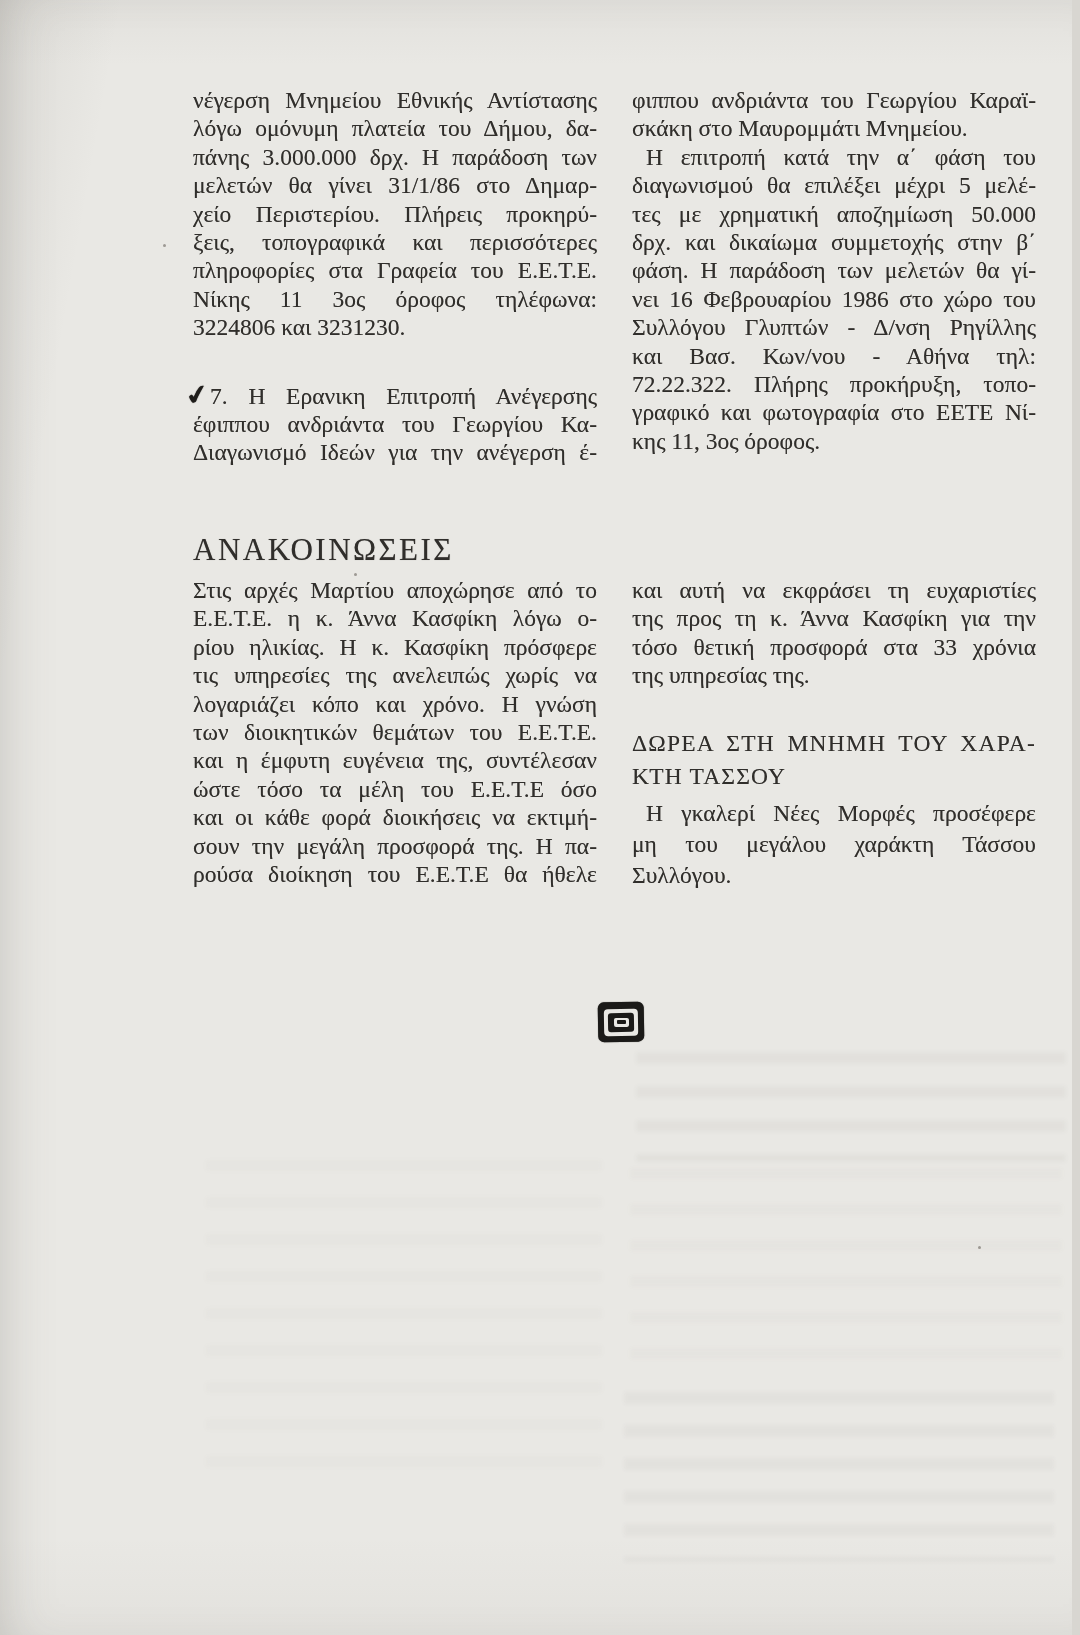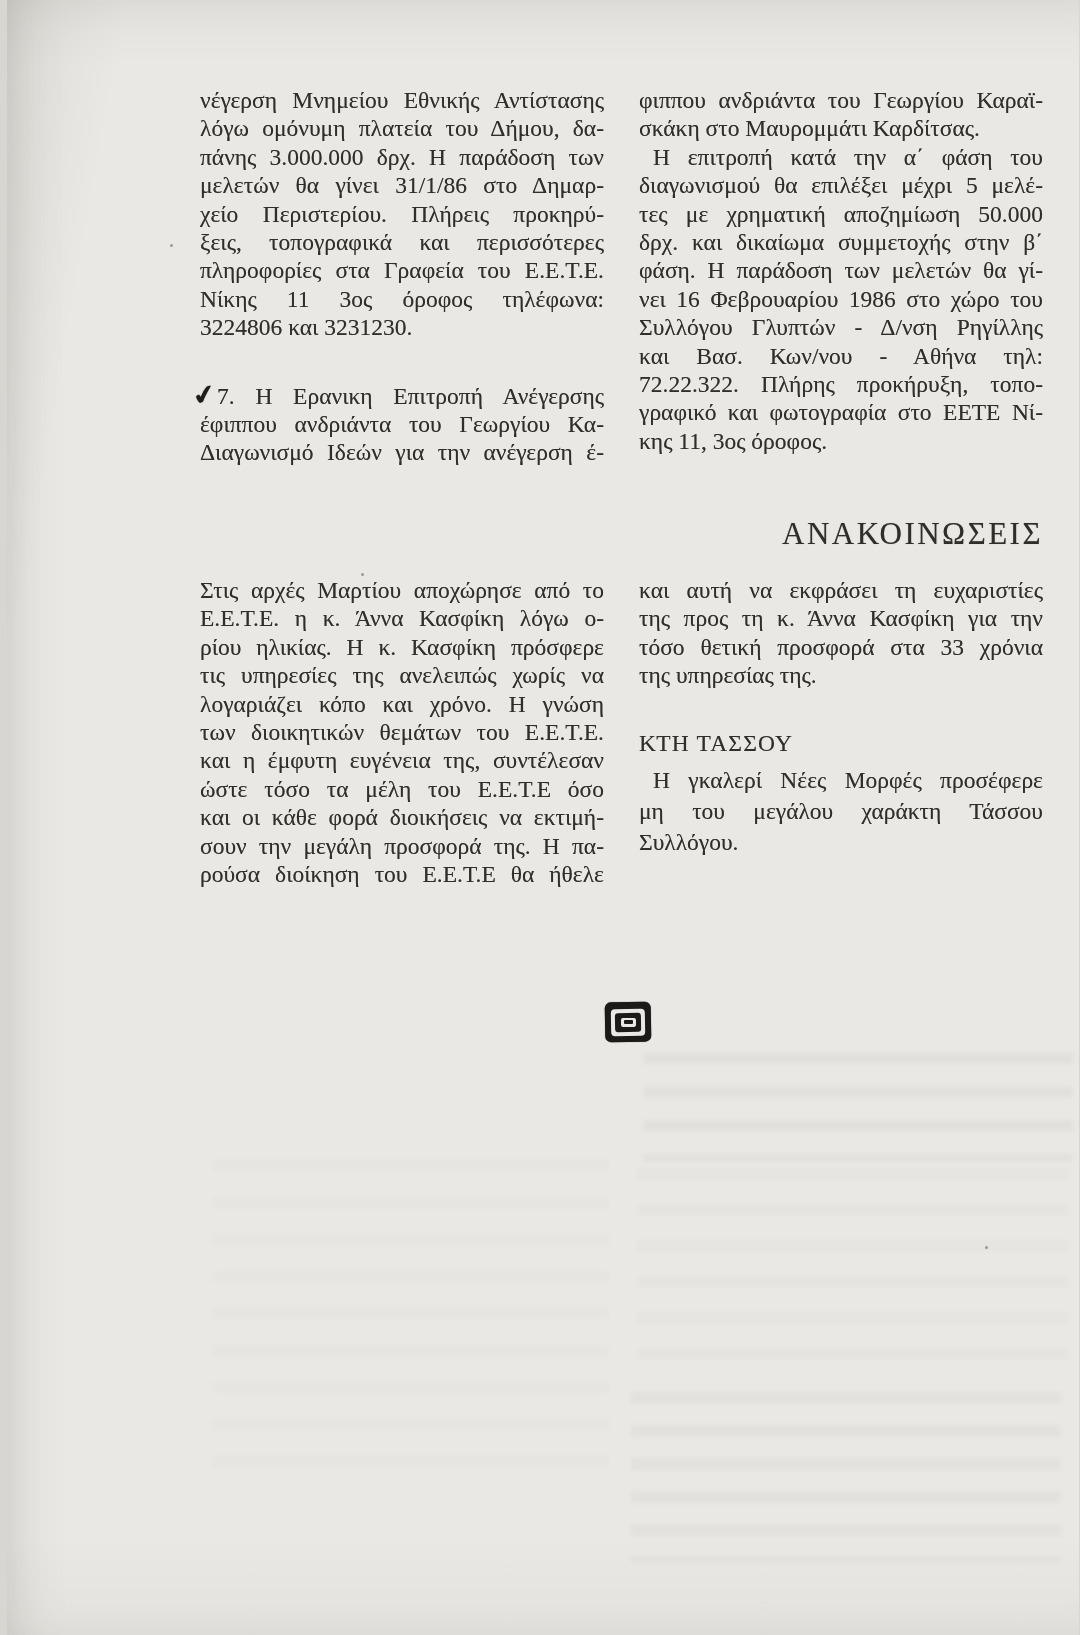--- a/index.html
+++ b/index.html
@@ -5,21 +5,21 @@
   html,body { margin:0; padding:0; background:#d8d6d1; }
   .page {
     position:relative; width:1072px; height:1635px;
     background:#e9e8e4;
     background-image:
       linear-gradient(100deg, rgba(110,105,98,0.10), rgba(110,105,98,0) 9%),
       linear-gradient(0deg, rgba(110,105,98,0.05), rgba(110,105,98,0) 6%),
       linear-gradient(180deg, rgba(110,105,98,0.06), rgba(110,105,98,0) 4%);
     box-shadow: inset 28px 0 55px -30px rgba(95,90,82,0.28);
     font-family:"Liberation Serif","DejaVu Serif",serif;
-    color:#302e2b; overflow:hidden;margin-left:7px;
+    color:#302e2b; overflow:hidden;
   }
   .col { position:absolute; width:404px; }
   .col-left-top  { left:193px; top:86px; }
   .col-right-top { left:632px; top:86px; }
   .col-left-ann  { left:193px; top:576px; }
   .col-right-ann { left:632px; top:576px; }
 
   .line {
     font-size:23.5px; line-height:28.4px;
     text-align:justify; text-align-last:justify;
@@ -32,23 +32,23 @@
 
   .para-marked { position:relative; margin-top:40px; }
   .checkmark {
     position:absolute; left:-7px; top:-3px;
     font-size:27px; color:#1f1d1a;
     transform:rotate(-12deg);
     text-shadow:0 0 1px rgba(31,29,26,0.8);
   }
 
   .heading {
-    position:absolute; left:193px; top:516px; width:843px;
+    position:absolute; left:193px; top:532px; width:843px;
     font-size:31px; line-height:36px; letter-spacing:2.5px;
-    text-align:right; text-shadow:0 0 0.7px rgba(48,46,43,0.5);
+    text-align:left; text-shadow:0 0 0.7px rgba(48,46,43,0.5);
   }
 
   .subheading { margin-top:37px; }
   .subheading .line { line-height:33px; letter-spacing:1.2px; }
   .para-after-sub { margin-top:5px; }
   .para-after-sub .line { line-height:31px; }
 
   
   .endmark { position:absolute; left:598px; top:1002px;
     width:46px; height:40px; background:#1b1a18; border-radius:6px;
@@ -98,21 +98,21 @@
           <div class="line">7. Η Ερανικη Επιτροπή Ανέγερσης</div>
           <div class="line">έφιππου ανδριάντα του Γεωργίου Κα-</div>
           <div class="line">Διαγωνισμό Ιδεών για την ανέγερση έ-</div>
         </div>
     </div>
   </div>
 
   <div class="col col-right-top">
     <div class="lines">
         <div class="line">φιππου ανδριάντα του Γεωργίου Καραϊ-</div>
-        <div class="line">σκάκη στο Μαυρομμάτι Καρδίτσας.</div>
+        <div class="line">σκάκη στο Μαυρομμάτι Μνημείου.</div>
       </div>
     <div class="lines indent-first">
         <div class="line">Η επιτροπή κατά την α΄ φάση του</div>
         <div class="line">διαγωνισμού θα επιλέξει μέχρι 5 μελέ-</div>
         <div class="line">τες με χρηματική αποζημίωση 50.000</div>
         <div class="line">δρχ. και δικαίωμα συμμετοχής στην β΄</div>
         <div class="line">φάση. Η παράδοση των μελετών θα γί-</div>
         <div class="line">νει 16 Φεβρουαρίου 1986 στο χώρο του</div>
         <div class="line">Συλλόγου Γλυπτών - Δ/νση Ρηγίλλης</div>
         <div class="line">και Βασ. Κων/νου - Αθήνα τηλ:</div>
@@ -141,20 +141,21 @@
   </div>
 
   <div class="col col-right-ann">
     <div class="lines">
         <div class="line">και αυτή να εκφράσει τη ευχαριστίες</div>
         <div class="line">της προς τη κ. Άννα Κασφίκη για την</div>
         <div class="line">τόσο θετική προσφορά στα 33 χρόνια</div>
         <div class="line">της υπηρεσίας της.</div>
       </div>
     <div class="lines subheading">
+        <div class="line">ΔΩΡΕΑ ΣΤΗ ΜΝΗΜΗ ΤΟΥ ΧΑΡΑ-</div>
         <div class="line">ΚΤΗ ΤΑΣΣΟΥ</div>
       </div>
     <div class="lines indent-first para-after-sub">
         <div class="line">Η γκαλερί Νέες Μορφές προσέφερε</div>
         <div class="line">μη του μεγάλου χαράκτη Τάσσου</div>
         <div class="line">Συλλόγου.</div>
       </div>
   </div>
 
   <div class="endmark">

